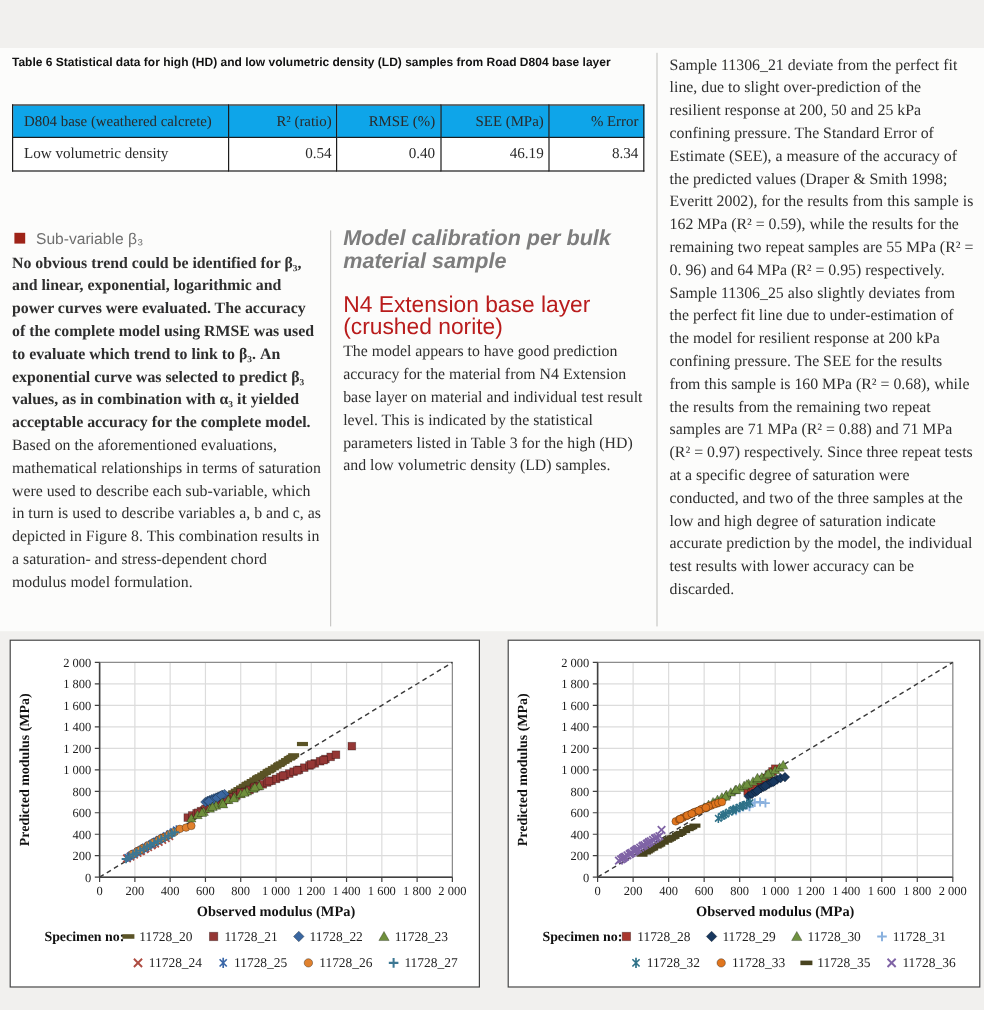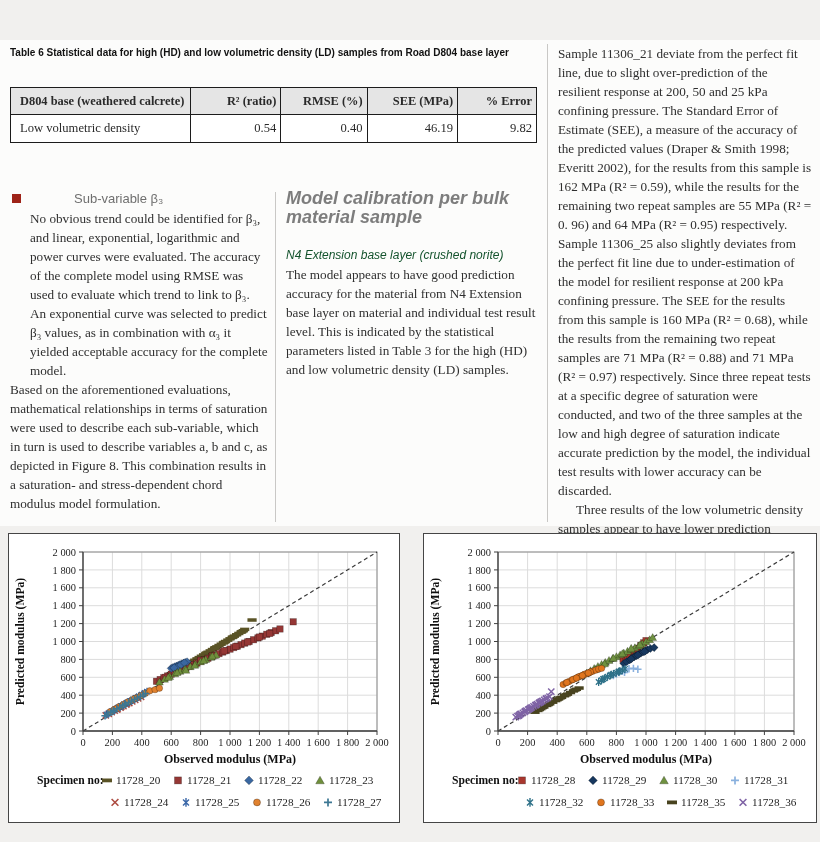--- a/index.html
+++ b/index.html
@@ -20,45 +20,45 @@
   .cap-label{font-weight:700;}
   table.t6{
     position:absolute;left:10px;top:87px;width:527px;
     border-collapse:collapse;table-layout:fixed;
     font-size:12.6px;background:#fff;
   }
   table.t6 th,table.t6 td{
     border:1.4px solid #1c1c1c;padding:4px 4px;text-align:right;
     font-family:"Liberation Serif","DejaVu Serif",serif;color:#2a2a2a;
   }
-  table.t6 th{background:#e5e5e5;font-weight:700;font-size:12.4px;height:18px;}
+  table.t6 th{background:#0ea5e9;font-weight:400;font-size:12.4px;height:18px;}
   table.t6 td{height:19px;}
   table.t6 th:first-child,table.t6 td:first-child{text-align:left;padding-left:9px;}
   
   .vrule{position:absolute;width:1px;background:#c9c8c6;}
   .rule1{left:275px;top:192px;height:330px;}
   .rule2{left:547px;top:44px;height:478px;}
   .col{position:absolute;font-size:13.2px;line-height:19px;}
   .col p{margin:0;}
   .col1{left:10px;top:189px;width:258px;}
   .col2{left:286px;top:189px;width:252px;}
   .col3{left:558px;top:44px;width:254px;}
   .bullet-row{display:flex;align-items:flex-start;margin-bottom:1px;
     font-family:"Liberation Sans","DejaVu Sans",sans-serif;
-    font-size:13px;color:#6f6f6f;line-height:19px;gap:44px;}
+    font-size:13px;color:#6f6f6f;line-height:19px;}
   .bullet{width:9px;height:9px;background:#9e2318;margin:5px 9px 0 2px;flex:0 0 auto;}
-  .col1 .indent-block{margin-left:20px;}
+  .col1 .indent-block{font-weight:bold;}
   .fl-indent{text-indent:18px;}
   .col2 h3{
     margin:0 0 1px 0;font-family:"Liberation Sans","DejaVu Sans",sans-serif;
     font-size:18px;line-height:19px;font-weight:700;font-style:italic;color:#7d7d7d;
   }
   .col2 h4{
     margin:19px 0 1px 0;font-family:"Liberation Sans","DejaVu Sans",sans-serif;
-    font-size:12px;line-height:18px;font-weight:400;font-style:italic;color:#14532d;
+    font-size:19px;line-height:18px;font-weight:400;color:#b91c1c;
   }
   
   .panel{position:absolute;background:#fff;border:1.5px solid #454545;}
   .panel-left{left:8px;top:533px;width:390px;height:288px;}
   .panel-right{left:423px;top:533px;width:392px;height:288px;}
   svg{display:block;}
 </style>
 </head>
 <body>
 
@@ -85,21 +85,21 @@
         <th>SEE (MPa)</th>
         <th>% Error</th>
       </tr>
     </thead>
   <tbody id="t6-body">
       <tr>
         <td>Low volumetric density</td>
         <td>0.54</td>
         <td>0.40</td>
         <td>46.19</td>
-        <td>9.82</td>
+        <td>8.34</td>
       </tr>
     </tbody>
 </table>
 
 <div class="vrule rule1"></div>
 <div class="vrule rule2"></div>
 
 <div class="col col1">
   <div class="bullet-row">
     <span class="bullet"></span>
@@ -110,21 +110,20 @@
 </div>
 
 <div class="col col2">
   <h3>Model calibration per bulk material sample</h3>
   <h4>N4 Extension base layer (crushed norite)</h4>
   <p>The model appears to have good prediction accuracy for the material from N4 Extension base layer on material and individual test result level. This is indicated by the statistical parameters listed in Table 3 for the high (HD) and low volumetric density (LD) samples.</p>
 </div>
 
 <div class="col col3">
   <p>Sample 11306_21 deviate from the perfect fit line, due to slight over-prediction of the resilient response at 200, 50 and 25 kPa confining pressure. The Standard Error of Estimate (SEE), a measure of the accuracy of the predicted values (Draper &amp; Smith 1998; Everitt 2002), for the results from this sample is 162 MPa (R² = 0.59), while the results for the remaining two repeat samples are 55 MPa (R² = 0. 96) and 64 MPa (R² = 0.95) respectively. Sample 11306_25 also slightly deviates from the perfect fit line due to under-estimation of the model for resilient response at 200 kPa confining pressure. The SEE for the results from this sample is 160 MPa (R² = 0.68), while the results from the remaining two repeat samples are 71 MPa (R² = 0.88) and 71 MPa (R² = 0.97) respectively. Since three repeat tests at a specific degree of saturation were conducted, and two of the three samples at the low and high degree of saturation indicate accurate prediction by the model, the individual test results with lower accuracy can be discarded.</p>
-  <p class="fl-indent">Three results of the low volumetric density samples appear to have lower prediction</p>
 </div>
 
 <div class="panel panel-left">
   <svg id="chart0" width="388" height="286">
       <rect x="74" y="18" width="294" height="179" fill="#ffffff"></rect>
       <line x1="103.4" y1="18" x2="103.4" y2="197" stroke="#dcdcdc" stroke-width="1"></line>
       <line x1="132.8" y1="18" x2="132.8" y2="197" stroke="#dcdcdc" stroke-width="1"></line>
       <line x1="162.2" y1="18" x2="162.2" y2="197" stroke="#dcdcdc" stroke-width="1"></line>
       <line x1="191.60000000000002" y1="18" x2="191.60000000000002" y2="197" stroke="#dcdcdc" stroke-width="1"></line>
       <line x1="221" y1="18" x2="221" y2="197" stroke="#dcdcdc" stroke-width="1"></line>

